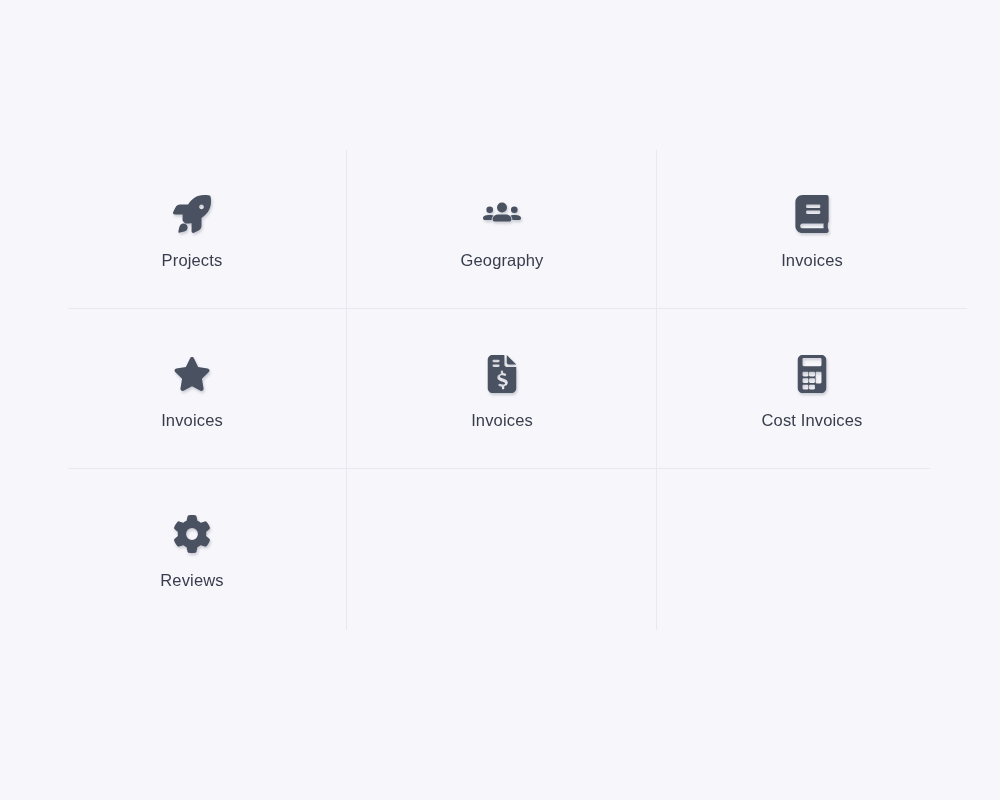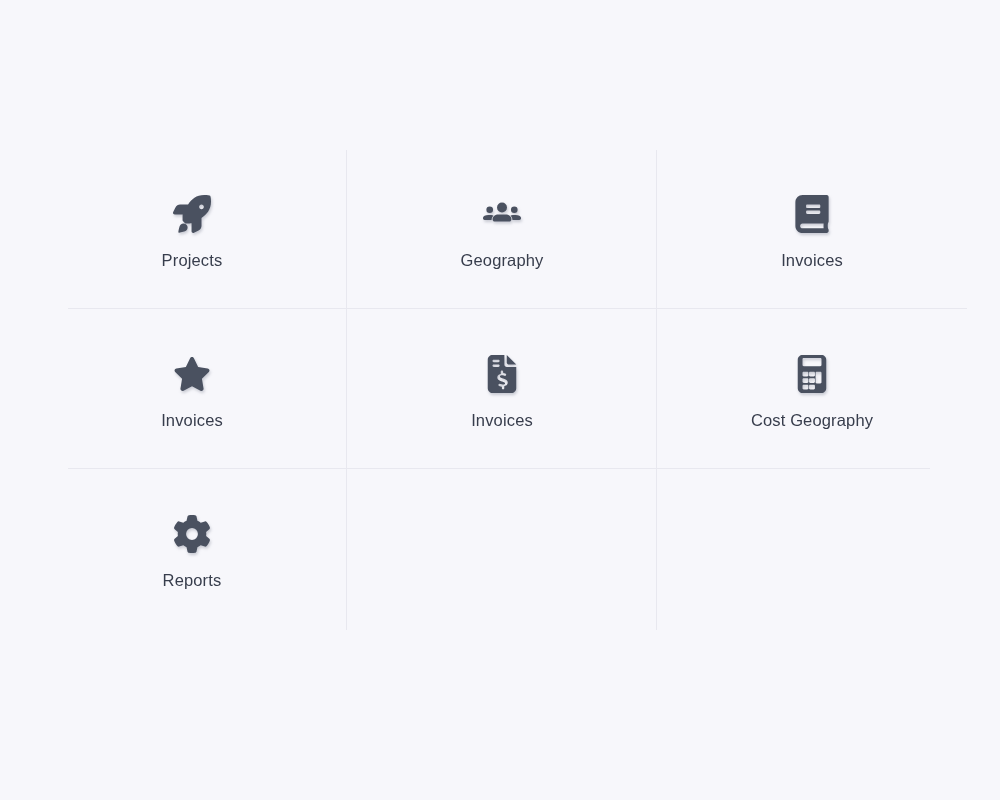--- a/index.html
+++ b/index.html
@@ -144,30 +144,30 @@
       </span>
       <span class="tile-label">Invoices</span>
     </div>
 
     <div class="tile">
       <span class="tile-icon">
         <svg viewBox="0 0 384 512" aria-hidden="true">
           <path d="M64 0C28.7 0 0 28.7 0 64v384c0 35.3 28.7 64 64 64h256c35.3 0 64-28.7 64-64V64c0-35.3-28.7-64-64-64H64zM64 56c0-8.8 7.2-16 16-16h224c8.8 0 16 7.2 16 16v80c0 8.8-7.2 16-16 16H80c-8.8 0-16-7.2-16-16V56zM80 224h48c8.8 0 16 7.2 16 16v32c0 8.8-7.2 16-16 16H80c-8.8 0-16-7.2-16-16v-32c0-8.8 7.2-16 16-16zm88 0h48c8.8 0 16 7.2 16 16v32c0 8.8-7.2 16-16 16h-48c-8.8 0-16-7.2-16-16v-32c0-8.8 7.2-16 16-16zm88 0h48c8.8 0 16 7.2 16 16v128c0 8.8-7.2 16-16 16h-48c-8.8 0-16-7.2-16-16V240c0-8.8 7.2-16 16-16zM80 312h48c8.8 0 16 7.2 16 16v32c0 8.8-7.2 16-16 16H80c-8.8 0-16-7.2-16-16v-32c0-8.8 7.2-16 16-16zm88 0h48c8.8 0 16 7.2 16 16v32c0 8.8-7.2 16-16 16h-48c-8.8 0-16-7.2-16-16v-32c0-8.8 7.2-16 16-16zM80 400h48c8.8 0 16 7.2 16 16v32c0 8.8-7.2 16-16 16H80c-8.8 0-16-7.2-16-16v-32c0-8.8 7.2-16 16-16zm88 0h48c8.8 0 16 7.2 16 16v32c0 8.8-7.2 16-16 16h-48c-8.8 0-16-7.2-16-16v-32c0-8.8 7.2-16 16-16z"></path>
         </svg>
       </span>
-      <span class="tile-label">Cost Geography</span>
+      <span class="tile-label">Cost Invoices</span>
     </div>
 
     <div class="tile">
       <span class="tile-icon">
         <svg viewBox="0 0 512 512" aria-hidden="true">
           <path d="M495.9 166.6c3.2 8.7 .5 18.4-6.4 24.6l-43.3 39.4c1.1 8.3 1.7 16.8 1.7 25.4s-.6 17.1-1.7 25.4l43.3 39.4c6.9 6.2 9.6 15.9 6.4 24.6-4.4 11.9-9.7 23.3-15.8 34.3l-4.7 8.1c-6.6 11-14 21.4-22.1 31.2-5.9 7.2-15.7 9.6-24.5 6.8l-55.7-17.7c-13.4 10.3-28.2 18.9-44 25.4l-12.5 57.1c-2 9.1-9 16.3-18.2 17.8-13.8 2.3-28 3.5-42.5 3.5s-28.7-1.2-42.5-3.5c-9.2-1.5-16.2-8.7-18.2-17.8l-12.5-57.1c-15.8-6.5-30.6-15.1-44-25.4L83.1 425.9c-8.8 2.8-18.6 .3-24.5-6.8-8.1-9.8-15.5-20.2-22.1-31.2l-4.7-8.1c-6.1-11-11.4-22.4-15.8-34.3-3.2-8.7-.5-18.4 6.4-24.6l43.3-39.4C64.6 273.1 64 264.6 64 256s.6-17.1 1.7-25.4L22.4 191.2c-6.9-6.2-9.6-15.9-6.4-24.6 4.4-11.9 9.7-23.3 15.8-34.3l4.7-8.1c6.6-11 14-21.4 22.1-31.2 5.9-7.2 15.7-9.6 24.5-6.8l55.7 17.7c13.4-10.3 28.2-18.9 44-25.4l12.5-57.1c2-9.1 9-16.3 18.2-17.8C227.3 1.2 241.5 0 256 0s28.7 1.2 42.5 3.5c9.2 1.5 16.2 8.7 18.2 17.8l12.5 57.1c15.8 6.5 30.6 15.1 44 25.4l55.7-17.7c8.8-2.8 18.6-.3 24.5 6.8 8.1 9.8 15.5 20.2 22.1 31.2l4.7 8.1c6.1 11 11.4 22.4 15.8 34.3zM256 336a80 80 0 1 0 0-160 80 80 0 1 0 0 160z"></path>
         </svg>
       </span>
-      <span class="tile-label">Reports</span>
+      <span class="tile-label">Reviews</span>
     </div>
 
     <div class="divider divider-v" style="left:309px; top:0px; height:480px;"></div>
     <div class="divider divider-v" style="left:619px; top:0px; height:480px;"></div>
     <div class="divider divider-h" style="left:31px; top:158px; width:899px;"></div>
     <div class="divider divider-h" style="left:31px; top:318px; width:862px;"></div>
   </div>
 
 </div>
 

